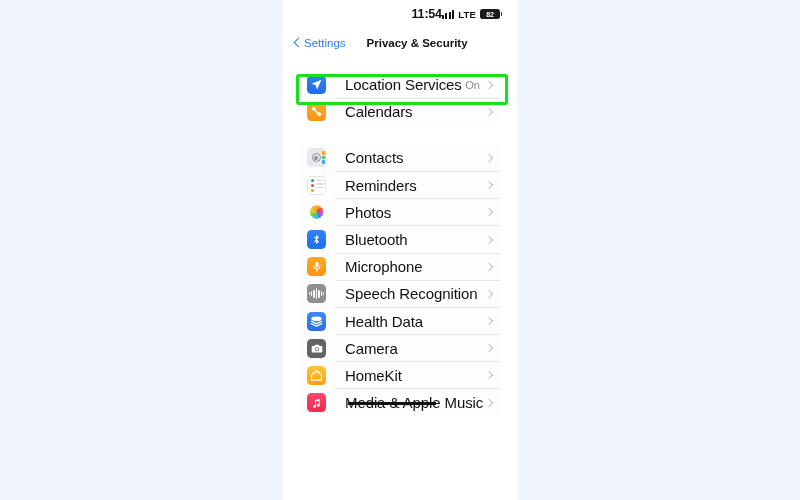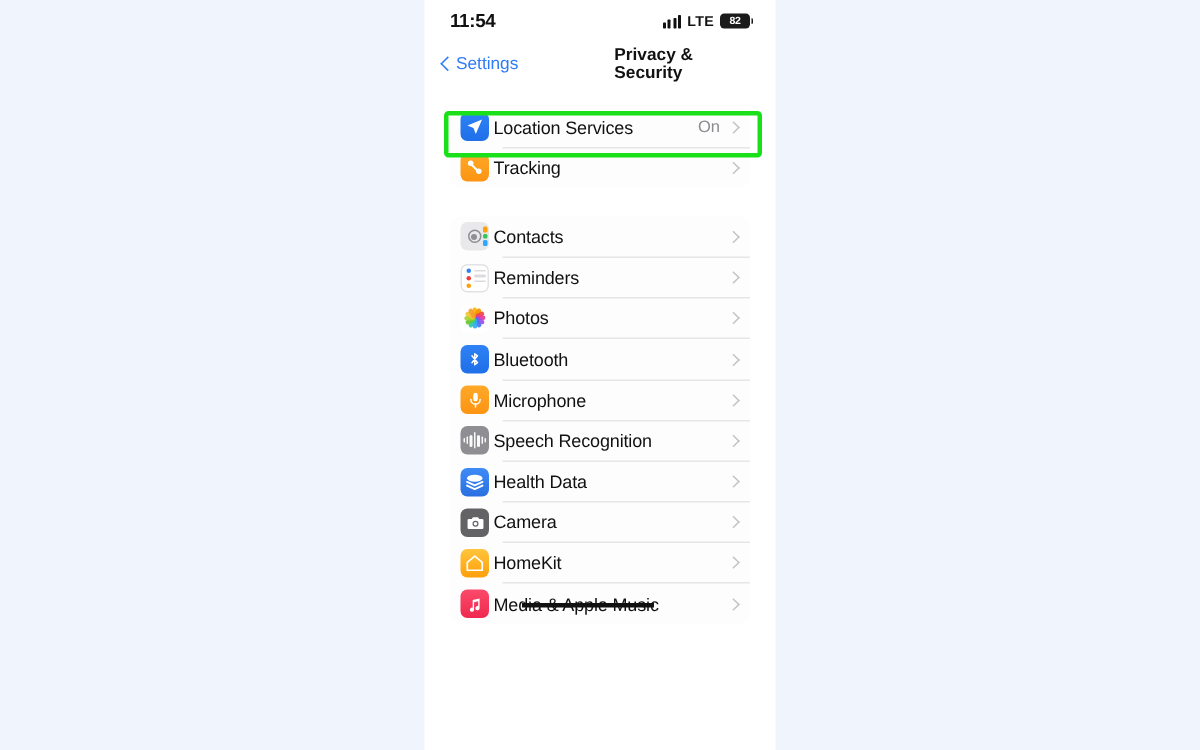--- a/index.html
+++ b/index.html
@@ -18,21 +18,21 @@
     width: 234px; height: 500px;
     background: #ffffff;
     overflow: hidden;
   }
 
   
   .statusbar {
     position: relative;
     height: 28px;
     padding: 0 17px;
-    display: flex; align-items: center; justify-content: space-between;
+    display: flex; align-items: center; justify-content: flex-end;
   }
   .clock {
     font-size: 12.5px; font-weight: bold; color: #111;
     letter-spacing: -0.2px;
   }
   .status-right { display: flex; align-items: center; gap: 4px; }
   .sig { display: flex; align-items: flex-end; gap: 1.2px; height: 9px; }
   .sig i { width: 2.2px; background: #111; border-radius: 0.5px; display: block; }
   .sig i:nth-child(1){ height: 3.5px; }
   .sig i:nth-child(2){ height: 5.2px; }
@@ -50,21 +50,20 @@
   .battery::after {
     content: ""; position: absolute; right: -2.4px; top: 3.2px;
     width: 1.8px; height: 4px; background: #1b1b1b; border-radius: 0 1px 1px 0;
   }
 
   
   .navbar {
     height: 30px;
     display: flex; align-items: center;
     padding: 0 9px;
-    gap: 43px;
   }
   .back {
     display: flex; align-items: center; gap: 2px;
     color: #2f7bf6; cursor: pointer;
   }
   .chev-back { width: 10px; height: 10px; position: relative; }
   .chev-back::before {
     content: ""; position: absolute; left: 3px; top: 1px;
     width: 6px; height: 6px;
     border-left: 1.8px solid #2f7bf6; border-bottom: 1.8px solid #2f7bf6;
@@ -99,22 +98,22 @@
     height: 0.6px; background: #e6e6e8;
   }
   .row-icon {
     width: 19px; height: 19px;
     border-radius: 4.6px;
     flex: 0 0 19px;
     display: flex; align-items: center; justify-content: center;
     position: relative; overflow: hidden;
   }
   .row-label {
-    margin-left: 3px;
-    font-size: 12px; color: #111;
+    margin-left: 19px;
+    font-size: 15px; color: #111;
     white-space: nowrap;
     letter-spacing: -0.1px;
   }
   .row-value {
     margin-left: auto;
     font-size: 11px; color: #8c8c91;
     padding-right: 5px;
   }
   .chev {
     width: 8px; height: 8px; position: relative; flex: 0 0 8px;
@@ -269,21 +268,21 @@
         </div>
 
         <div class="row">
           <span class="row-icon ic-tracking">
             <svg viewBox="0 0 24 24">
               <circle cx="7" cy="7" r="3.4" fill="#fff"></circle>
               <circle cx="17" cy="17" r="3.4" fill="#fff"></circle>
               <path d="M8.8 9.6 15 15.6" stroke="#fff" stroke-width="2.6" stroke-linecap="round"></path>
             </svg>
           </span>
-          <span class="row-label">Tracking</span>
+          <span class="row-label">Calendars</span>
           <span class="chev"></span>
         </div>
 
       </div>
 
       <div class="card">
 
         <div class="row">
           <span class="row-icon ic-contacts">
             <span class="person"></span>

